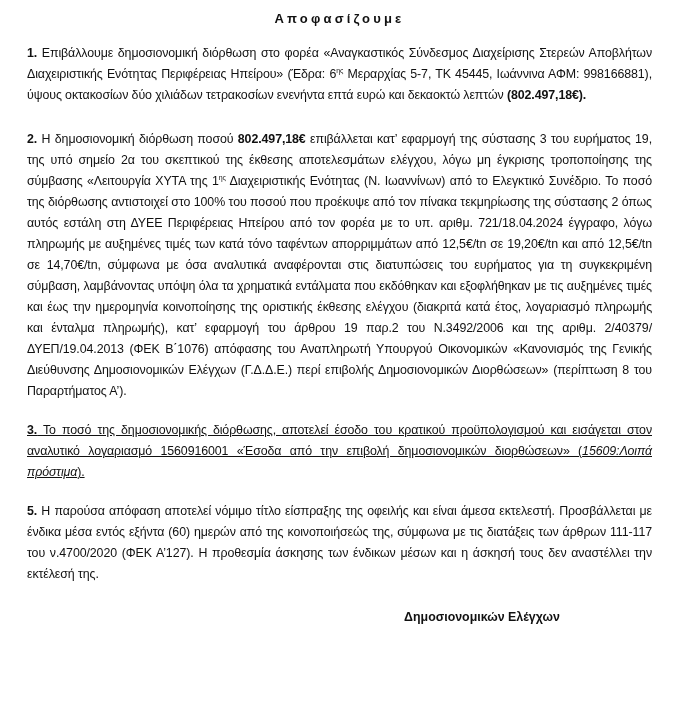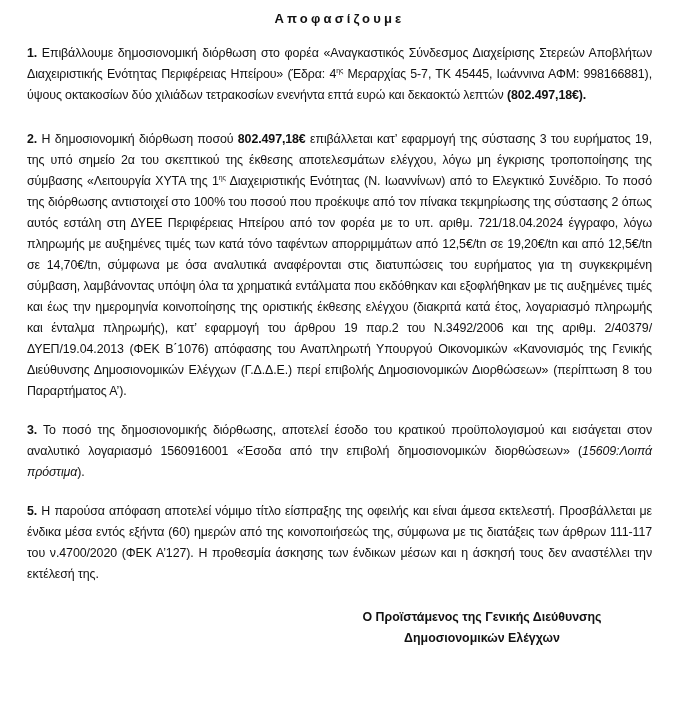--- a/index.html
+++ b/index.html
@@ -15,54 +15,53 @@
   }
   .para {
     font-size: 12.4px; line-height: 21px; text-align: justify;
     margin: 0 0 20px 0; letter-spacing: -0.1px;
   }
   .para b { font-weight: bold; }
   .para i { font-style: italic; }
   sup { font-size: 7px; vertical-align: 5px; line-height: 0; }
   .p1 { margin-bottom: 23px; }
   .p2 { margin-bottom: 18px; }
-  .p3 { margin-bottom: 18px; }
+  .p3 { margin-bottom: 18px; text-decoration: underline; }
   .p4 { margin-bottom: 16px; }
   .p5 { margin-bottom: 22px; }
   .signature {
     text-align: center; font-weight: bold; font-size: 12.4px; line-height: 21px;
     margin-left: 300px; width: 310px;
   }
   .signature div { white-space: nowrap; }
 </style>
 </head>
 <body>
 
 <div class="page">
   <div class="heading">Αποφασίζουμε</div>
 
   <p class="para p1">
     <b>1.</b>
-    <span class="body"> <span>Επιβάλλουμε δημοσιονομική διόρθωση στο φορέα «Αναγκαστικός Σύνδεσμος Διαχείρισης Στερεών Αποβλήτων Διαχειριστικής Ενότητας Περιφέρειας Ηπείρου» (Έδρα: 4</span><sup>ης</sup><span> Μεραρχίας 5-7, ΤΚ 45445, Ιωάννινα ΑΦΜ: 998166881), ύψους οκτακοσίων δύο χιλιάδων τετρακοσίων ενενήντα επτά ευρώ και δεκαοκτώ λεπτών </span><b>(802.497,18€).</b></span>
+    <span class="body"> <span>Επιβάλλουμε δημοσιονομική διόρθωση στο φορέα «Αναγκαστικός Σύνδεσμος Διαχείρισης Στερεών Αποβλήτων Διαχειριστικής Ενότητας Περιφέρειας Ηπείρου» (Έδρα: 6</span><sup>ης</sup><span> Μεραρχίας 5-7, ΤΚ 45445, Ιωάννινα ΑΦΜ: 998166881), ύψους οκτακοσίων δύο χιλιάδων τετρακοσίων ενενήντα επτά ευρώ και δεκαοκτώ λεπτών </span><b>(802.497,18€).</b></span>
   </p>
 
   <p class="para p2">
     <b>2.</b>
     <span class="body"> <span>Η  δημοσιονομική διόρθωση ποσού </span><b>802.497,18€</b><span> επιβάλλεται κατ’ εφαρμογή της σύστασης 3 του ευρήματος 19, της υπό σημείο 2α του σκεπτικού της έκθεσης αποτελεσμάτων ελέγχου, λόγω μη έγκρισης τροποποίησης της σύμβασης «Λειτουργία ΧΥΤΑ της 1</span><sup>ης</sup><span> Διαχειριστικής Ενότητας (Ν. Ιωαννίνων) από το Ελεγκτικό Συνέδριο. Το ποσό της διόρθωσης αντιστοιχεί στο 100% του ποσού που προέκυψε από τον πίνακα τεκμηρίωσης της σύστασης 2 όπως αυτός εστάλη στη ΔΥΕΕ Περιφέρειας Ηπείρου από τον φορέα με το υπ. αριθμ. 721/18.04.2024 έγγραφο, λόγω πληρωμής με αυξημένες τιμές των κατά τόνο ταφέντων απορριμμάτων από 12,5€/tn σε 19,20€/tn και από 12,5€/tn σε 14,70€/tn, σύμφωνα με όσα αναλυτικά αναφέρονται στις διατυπώσεις του ευρήματος για τη συγκεκριμένη σύμβαση, λαμβάνοντας υπόψη όλα τα χρηματικά εντάλματα που εκδόθηκαν και εξοφλήθηκαν με τις αυξημένες τιμές και έως την ημερομηνία κοινοποίησης της οριστικής έκθεσης ελέγχου (διακριτά κατά έτος, λογαριασμό πληρωμής και ένταλμα πληρωμής), κατ’ εφαρμογή του άρθρου 19 παρ.2 του Ν.3492/2006 και της αριθμ. 2/40379/ΔΥΕΠ/19.04.2013 (ΦΕΚ Β΄1076) απόφασης του Αναπληρωτή Υπουργού Οικονομικών «Κανονισμός της Γενικής Διεύθυνσης Δημοσιονομικών Ελέγχων (Γ.Δ.Δ.Ε.) περί επιβολής Δημοσιονομικών Διορθώσεων» (περίπτωση 8 του Παραρτήματος Α’).</span></span>
   </p>
 
   <p class="para p3">
     <b>3.</b>
     <span class="body"> <span>Το ποσό της δημοσιονομικής διόρθωσης, αποτελεί έσοδο του κρατικού προϋπολογισμού και εισάγεται στον αναλυτικό λογαριασμό 1560916001 «Έσοδα από την επιβολή δημοσιονομικών διορθώσεων» (</span><i>15609:Λοιπά πρόστιμα</i><span>).</span></span>
   </p>
 
 
   <p class="para p5">
     <b>5.</b>
     <span class="body"> <span>Η παρούσα απόφαση αποτελεί νόμιμο τίτλο είσπραξης της οφειλής και είναι άμεσα εκτελεστή. Προσβάλλεται με ένδικα μέσα εντός εξήντα (60) ημερών από της κοινοποιήσεώς της, σύμφωνα με τις διατάξεις των άρθρων 111-117 του ν.4700/2020 (ΦΕΚ Α’127). Η προθεσμία άσκησης των ένδικων μέσων και η άσκησή τους δεν αναστέλλει την εκτέλεσή της.</span></span>
   </p>
 
   <div class="signature">
-    <div>Ο Προϊστάμενος της Γενικής Διεύθυνσης</div>
     <div>Δημοσιονομικών Ελέγχων</div>
 
   </div>
 </div>
 
 </body></html>

